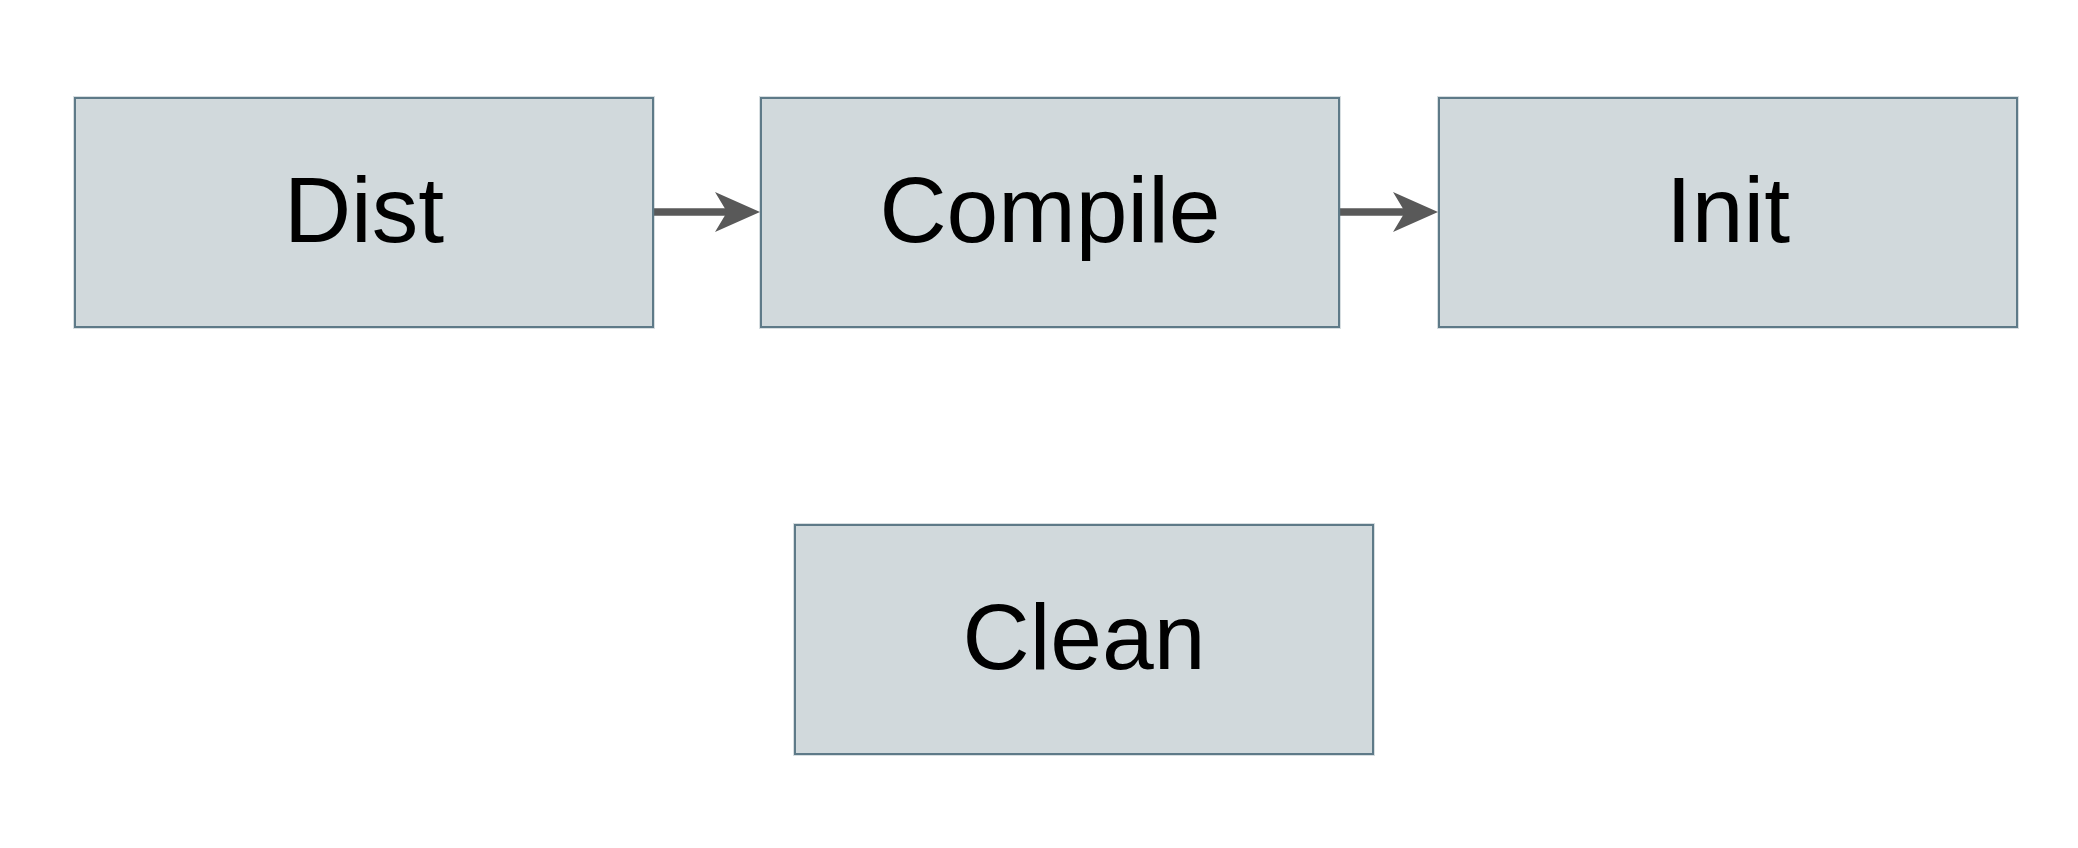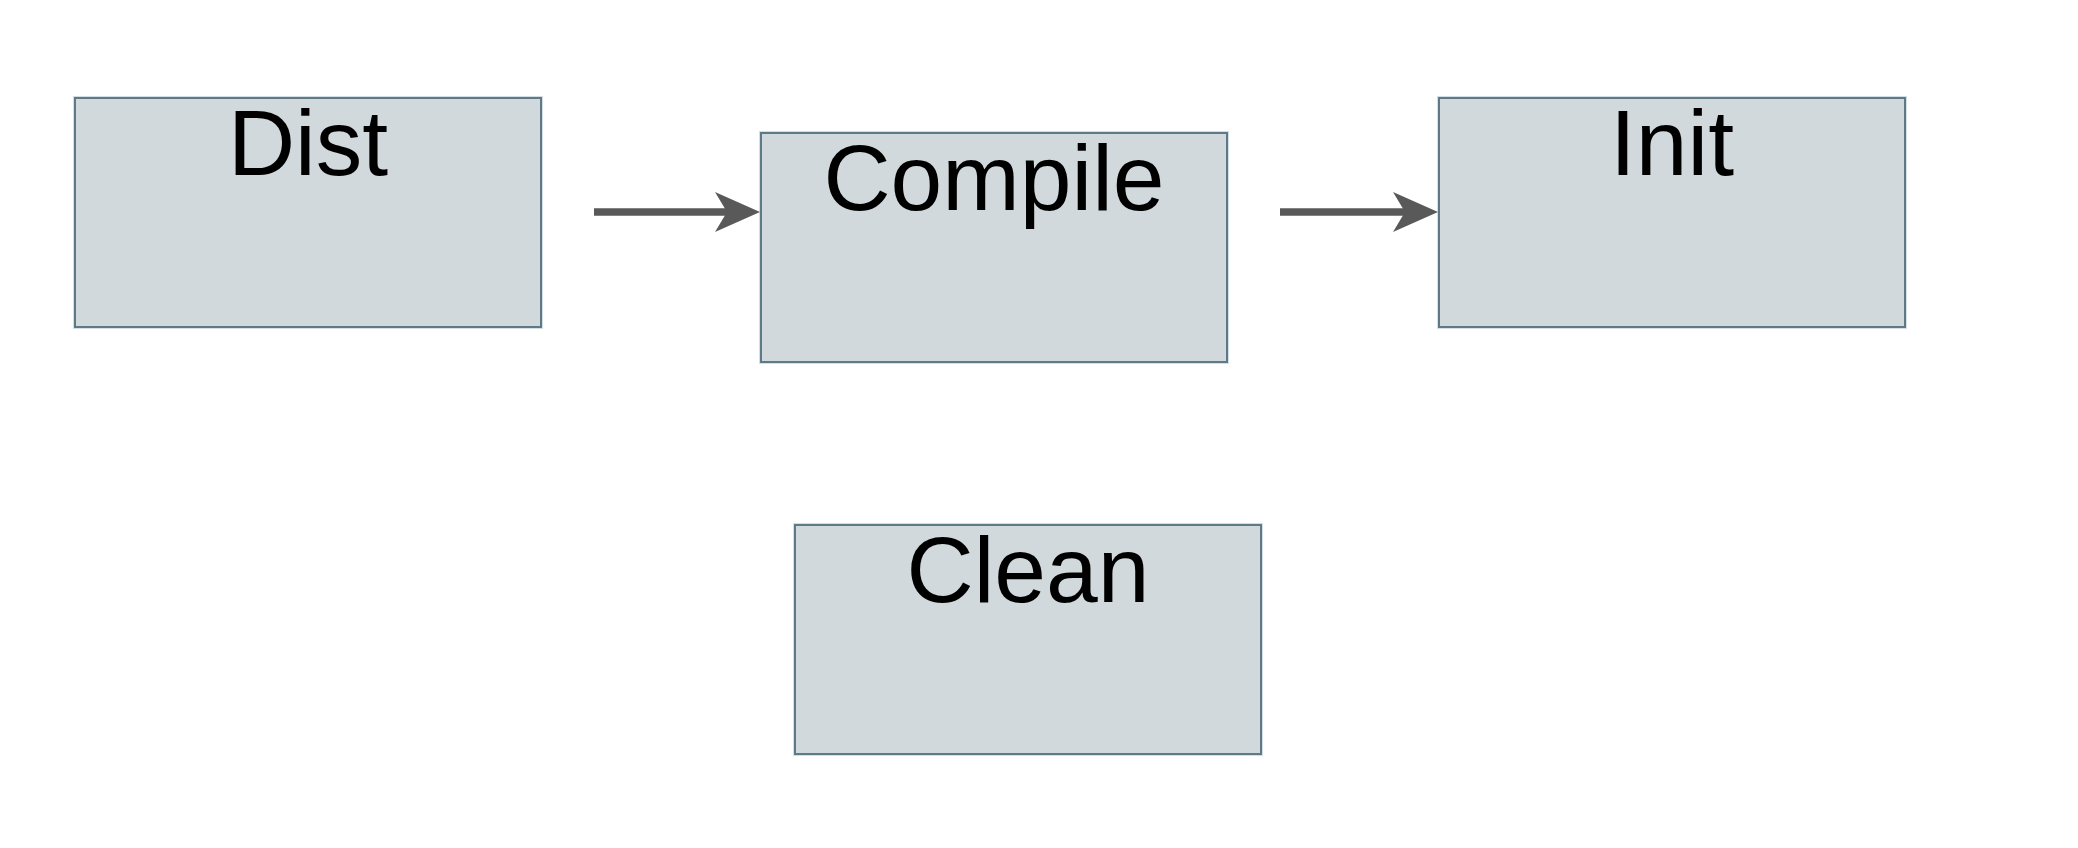--- a/index.html
+++ b/index.html
@@ -10,40 +10,40 @@
   .canvas {
     position: relative;
     width: 2078px;
     height: 848px;
     background: var(--background, #ffffff);
     font-family: "Liberation Sans", "DejaVu Sans", sans-serif;
     overflow: hidden;
   }
   .node {
     position: absolute;
-    width: 468px;
+    width: 580px;
     height: 231px;
     background: var(--node-fill, #d1d9dc);
     border: 2px solid var(--node-border, #5e7a88);
     box-shadow: 0 0 0 1px rgba(94, 122, 136, 0.25);
     display: flex;
-    align-items: flex-start;
+    align-items: center;
     justify-content: center;
     box-sizing: border-box;
   }
   .node-label {
     color: var(--text, #000000);
     font-size: 93px;
     line-height: 1;
     letter-spacing: 0px;
     white-space: nowrap;
     transform: translateY(-2px);
   }
   .node-dist    { left: 74px;   top: 97px;  }
-  .node-compile { left: 760px;  top: 97px; margin-top: 35px;  }
+  .node-compile { left: 760px;  top: 97px;  }
   .node-init    { left: 1438px; top: 97px;  }
   .node-clean   { left: 758px;  top: 524px; margin-left: 36px; }
 
   .edge {
     position: absolute;
     overflow: visible;
   }
   .edge-1 { left: 594px;  top: 184px; }
   .edge-2 { left: 1280px; top: 184px; }
   .edge line {

